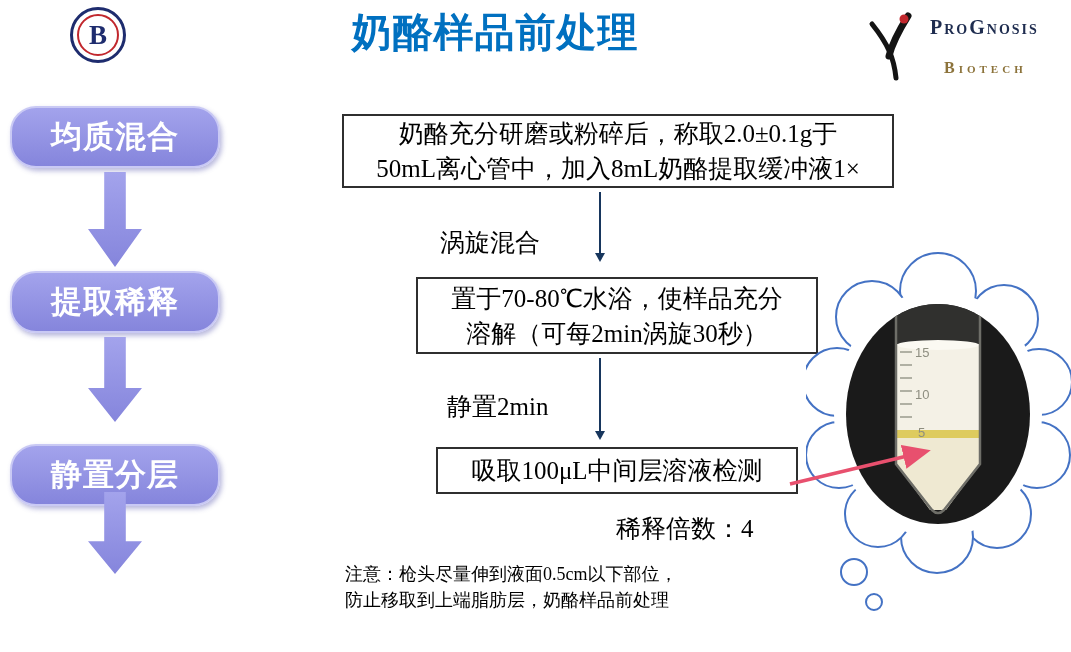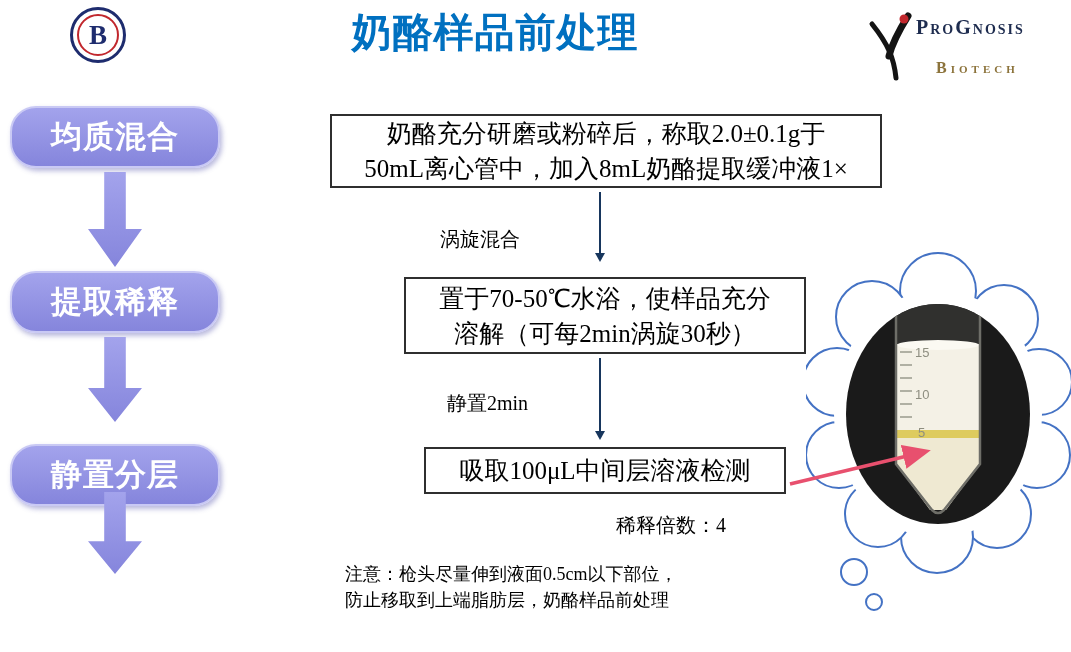--- a/index.html
+++ b/index.html
@@ -20,21 +20,21 @@
   }
   .logo-b-inner span {
     font-family:"Liberation Serif", serif; font-weight:bold;
     font-size:27px; color:#1E2C6E; line-height:1;
   }
   .title {
     position:absolute; left:285px; top:5px; width:420px; text-align:center;
     font-family:"Liberation Sans", sans-serif; font-weight:800;
     font-size:40px; letter-spacing:1px; color:#0070C0;
   }
-  .brand { position:absolute; left:862px; top:10px; display:flex; align-items:center; gap:2px;text-align:center; }
+  .brand { position:absolute; left:862px; top:10px; display:flex; align-items:center; gap:16px; }
   .brand-name {
     font-family:"Liberation Serif", serif; font-variant:small-caps; font-weight:700;
     font-size:20px; letter-spacing:2px; color:#1E2C4F;
   }
   .brand-sub {
     font-family:"Liberation Serif", serif; font-variant:small-caps; font-weight:700;
     font-size:16px; letter-spacing:4px; color:#8C733B; margin-top:20px; padding-left:14px;
   }
   
   .step-box {
@@ -50,28 +50,28 @@
   }
   .block-arrow {
     position:absolute; left:88px; width:54px;
     background:linear-gradient(#A3A3EC, #8585DC);
     clip-path:polygon(30% 0, 70% 0, 70% 60%, 100% 60%, 50% 100%, 0 60%, 30% 60%);
   }
   
   .flow-box {
     position:absolute; background:#fff; border:2px solid #2F2F2F;
     display:flex; flex-direction:column; align-items:center; justify-content:center;
-    font-size:25px; line-height:1.4; text-align:center; padding:2px 4px;
+    font-size:25px; line-height:1.4; text-align:center; padding:2px 4px;margin-left:12px;
   }
   .connector { position:absolute; width:0; border-left:2px solid #17365D; }
   .connector::after {
     content:""; position:absolute; left:-6px; bottom:-9px; width:0; height:0;
     border:5px solid transparent; border-top:9px solid #17365D;
   }
-  .flow-label { position:absolute; font-size:20px; color:#000; white-space:nowrap; }
+  .flow-label { position:absolute; font-size:25px; color:#000; white-space:nowrap; }
   .note { position:absolute; left:345px; top:562px; width:540px; font-size:18px; line-height:1.42; }
   .cloud { position:absolute; left:806px; top:252px; }
   .red-arrow { position:absolute; left:784px; top:438px; }
 </style>
 </head>
 <body>
 
 <div class="slide">
 
   <div class="logo-b">
@@ -109,21 +109,21 @@
 
   <div class="flow-box" style="left:330px;top:114px;width:552px;height:74px">
     <div>奶酪充分研磨或粉碎后，称取2.0±0.1g于</div>
     <div>50mL离心管中，加入8mL奶酪提取缓冲液1×</div>
   </div>
 
   <div class="connector" style="left:599px;top:192px;height:66px"></div>
   <div class="flow-label" style="left:440px;top:226px">涡旋混合</div>
 
   <div class="flow-box" style="left:404px;top:277px;width:402px;height:77px">
-    <div>置于70-50℃水浴，使样品充分</div>
+    <div>置于70-80℃水浴，使样品充分</div>
     <div>溶解（可每2min涡旋30秒）</div>
   </div>
 
   <div class="connector" style="left:599px;top:358px;height:78px"></div>
   <div class="flow-label" style="left:447px;top:390px">静置2min</div>
 
   <div class="flow-box" style="left:424px;top:447px;width:362px;height:47px">
     <div>吸取100μL中间层溶液检测</div>
   </div>
 

